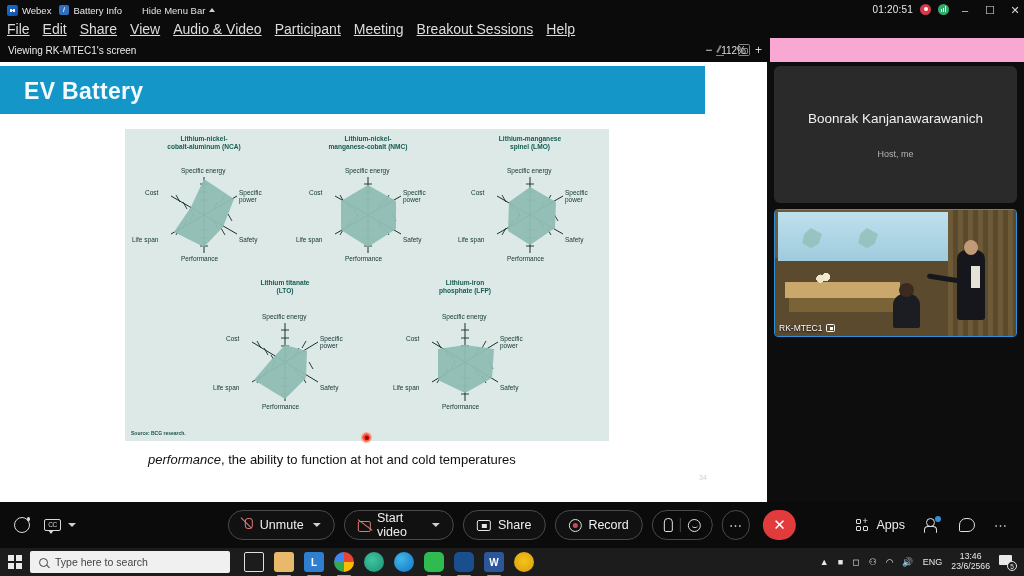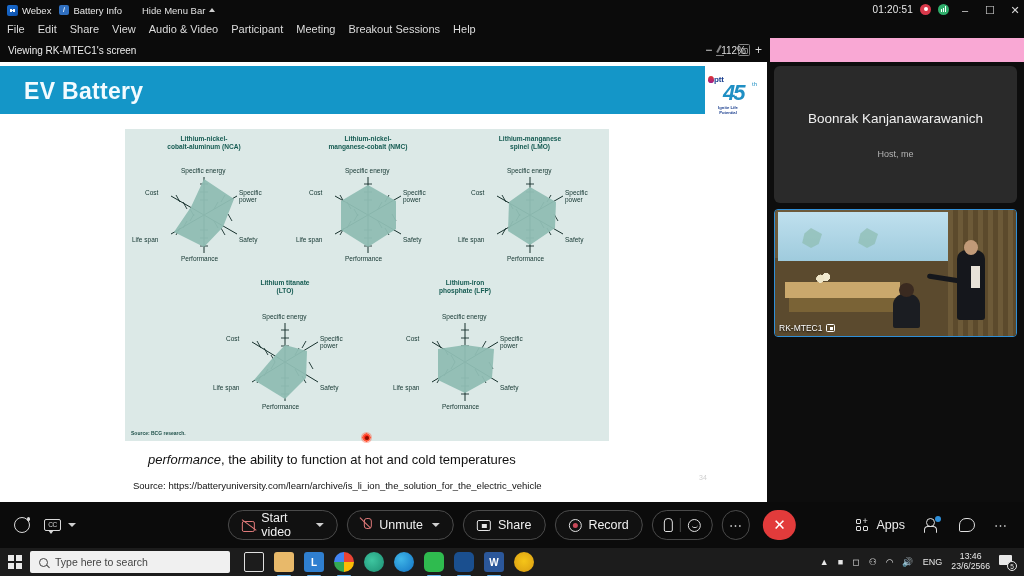--- a/index.html
+++ b/index.html
@@ -40,21 +40,21 @@
     gap:.7px; padding-bottom:2.5px;}
   .dot-grn i { width:1.3px; background:#fff; display:block; }
   .dot-grn i:nth-child(1){height:3px}.dot-grn i:nth-child(2){height:4.5px}
   .dot-grn i:nth-child(3){height:6px}
   .wbtn { color:#d9d9d9; font-size:11px; width:18px; text-align:center;
     cursor:default; }
 
   
   .menubar { position:absolute; left:0; top:20px; width:1024px; height:18px;
     background:#0b0b0b; display:flex; align-items:center; padding-left:7px; }
-  .menubar span { color:#ddd; font-size:11px; margin-right:13px; }
+  .menubar span { color:#ddd; font-size:14px; margin-right:13px;text-decoration:underline; }
 
   
   .viewbar { position:absolute; left:0; top:38px; width:770px; height:24px;
     background:#0b0b0b; display:flex; align-items:center; padding:0 8px; }
   .viewbar .vtext { color:#ececec; font-size:10px; }
   .zoomgrp { margin-left:auto; display:flex; align-items:center; gap:9px;
     color:#ddd; font-size:10px; }
   .zoomgrp .zsym { font-size:12px; }
   .viewbar-right { position:absolute; left:715px; top:38px; width:55px;
     height:24px; display:flex; align-items:center; gap:11px; }
@@ -327,27 +327,20 @@
   <div class="viewbar-right">
     <span class="mini-ic pen-ic"></span>
     <span class="mini-ic fs-ic"></span>
   </div>
 
   <div class="screenarea">
 
     <div class="slide-hdr"></div>
     <div class="slide-title">EV Battery</div>
 
-    <div class="ptt-logo">
-      <span class="ptt-flame"></span>
-      <span class="ptt-word">ptt</span>
-      <span class="ptt-45">45</span>
-      <span class="ptt-th">th</span>
-      <span class="ptt-tag">Ignite Life Potential</span>
-    </div>
 
     <div class="chartbox">
 
       <div class="radar" style="left:4px;top:6px;width:150px;height:145px;">
         <div class="rtitle" style="width:130px;">
           <span>Lithium-nickel-</span><br><span>cobalt-aluminum (NCA)</span>
         </div>
         <svg class="rsvg" width="150" height="145" viewBox="0 0 150 145">
           <g stroke="#16302c" stroke-width="1" fill="none">
             <line x1="75" y1="42" x2="75" y2="118"></line>
@@ -539,21 +532,20 @@
         <span class="axlabel" style="left:16px;top:56px;">Cost</span>
       </div>
 
       <span class="src-bcg">Source: BCG research.</span>
       <span class="red-cursor"></span>
     </div>
 
     <div class="perf-line">
       <em>performance</em><span>, the ability to function at hot and cold temperatures</span>
     </div>
-    <div class="src-line">Source: https://batteryuniversity.com/learn/archive/is_li_ion_the_solution_for_the_electric_vehicle</div>
     <div class="pagenum">34</div>
   </div>
 
   <div class="rpanel">
     <div class="selftile">
       <span class="selfname">Boonrak Kanjanawarawanich</span>
       <span class="selfrole">Host, me</span>
     </div>
     <div class="vidtile">
       <div class="vid-bg"></div>
@@ -579,27 +571,27 @@
   <div class="ctrlbar">
     <div class="cb-left">
       <span class="ring-ic"></span>
       <span style="display:flex;align-items:center;gap:7px;">
         <span class="cc-ic">CC</span>
         <span class="chev"></span>
       </span>
     </div>
     <div class="cb-center">
       <div class="pill">
+        <span class="mic-off"></span>
+        <span>Unmute</span>
+        <span class="chev"></span>
+      </div>
+      <div class="pill">
         <span class="cam-off"></span>
         <span>Start video</span>
-        <span class="chev"></span>
-      </div>
-      <div class="pill">
-        <span class="mic-off"></span>
-        <span>Unmute</span>
         <span class="chev"></span>
       </div>
       <div class="pill">
         <span class="share-ic"></span>
         <span>Share</span>
       </div>
       <div class="pill">
         <span class="rec-ic"></span>
         <span>Record</span>
       </div>

